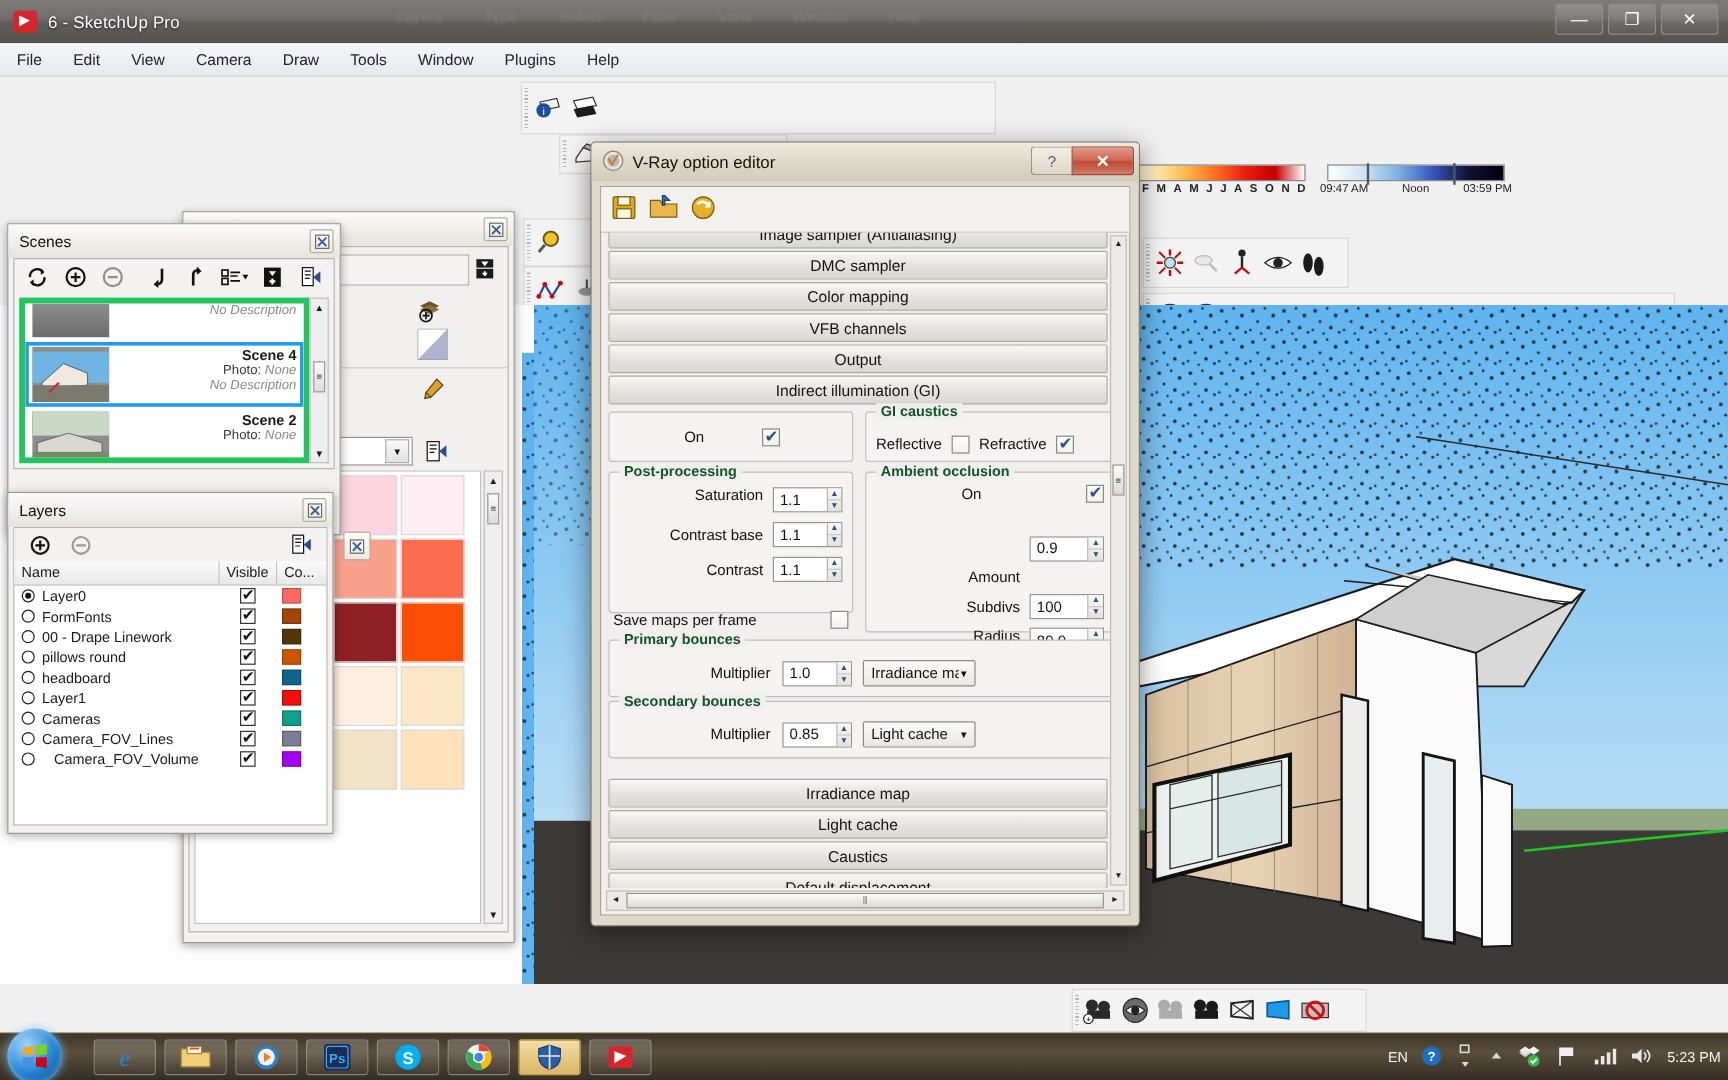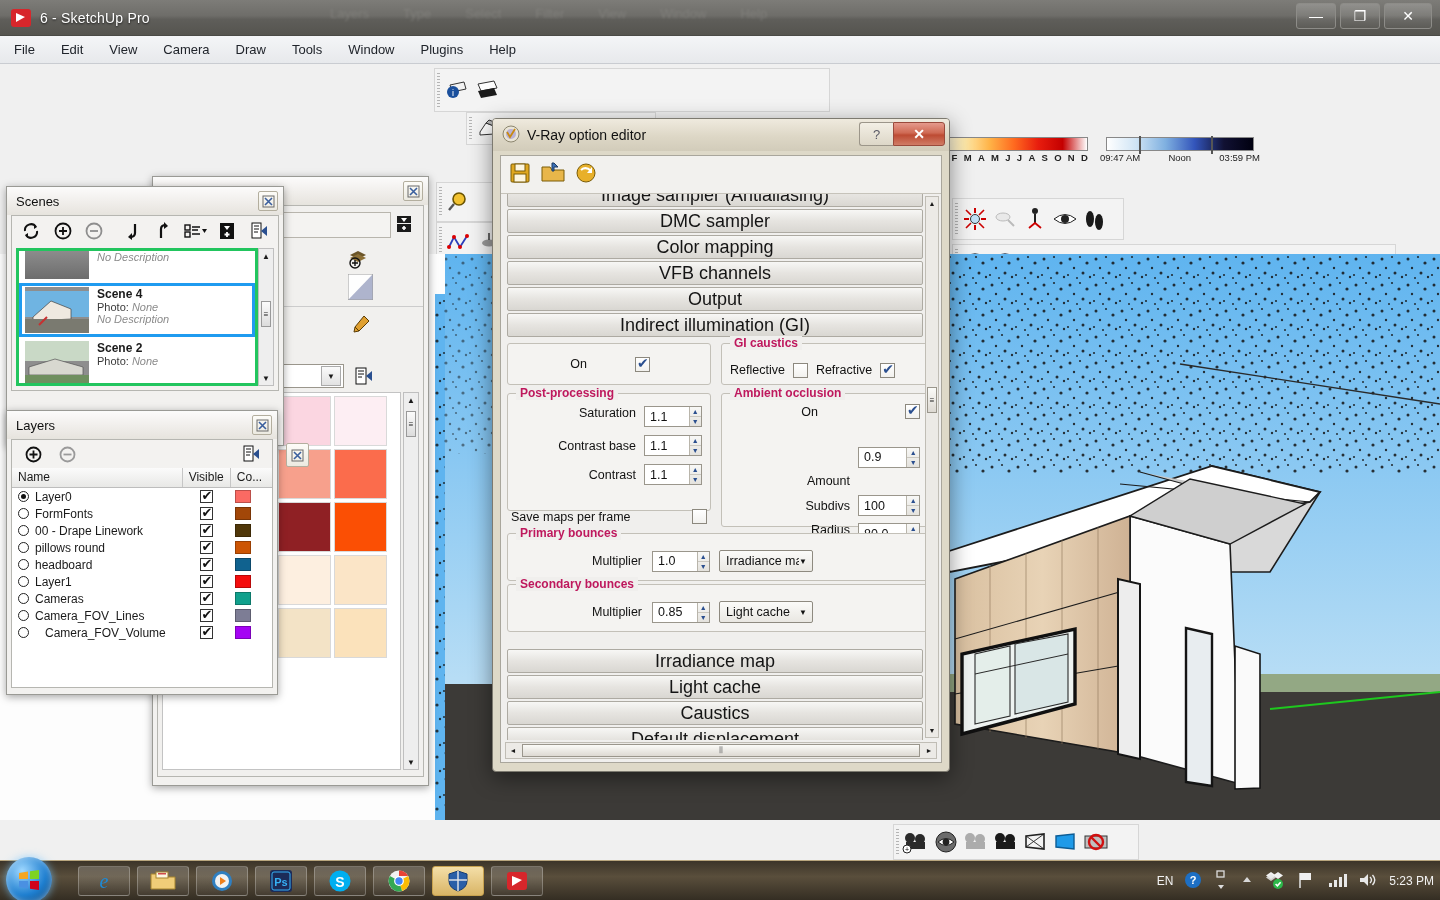--- a/index.html
+++ b/index.html
@@ -115,24 +115,24 @@
   .vr-close { width:52px; height:24px; border:1px solid #9a4a3c; border-radius:0 3px 3px 0;
       background: linear-gradient(180deg,#e59a8c 0%, #cf6a54 45%, #bd4b33 55%, #d07c66 100%);
       display:flex; align-items:center; justify-content:center; color:#fff; font-size:14px; font-weight:bold; }
   .vr-inner { position:absolute; left:7px; top:36px; right:7px; bottom:8px;
       background:#f0efed; border:1px solid #a9a69c; }
   .vr-toolbar { height:38px; border-bottom:1px solid #c6c3ba; display:flex; align-items:center;
       padding-left:8px; gap:10px; background:#f2f1ee; }
   .vr-scrollarea { position:absolute; left:0; right:0; top:38px; bottom:22px; overflow:hidden; }
   .rollout { height:24px; margin:2px 18px 2px 6px; border:1px solid #adaaa2; border-radius:2px;
       background: linear-gradient(180deg,#f7f7f5 0%, #e6e4e0 50%, #d9d7d2 100%);
-      display:flex; align-items:center; justify-content:center; font-size:18px; color:#141414; }
+      display:flex; align-items:center; justify-content:center; font-size:13px; color:#141414; }
   .grp { position:absolute; border:1px solid #c3c0b8; border-radius:3px; background:#f4f3f1; }
   .grp-title { position:absolute; top:-8px; left:8px; background:#f0efed; padding:0 4px;
-      font-size:12px; font-weight:bold; color:#be185d; }
+      font-size:12px; font-weight:bold; color:#14532d; }
   .lbl { font-size:12.5px; color:#111; }
   .spin { display:flex; align-items:stretch; border:1px solid #9a968c; background:#fff; height:21px; }
   .spin input { border:none; outline:none; width:100%; height:100%; padding-left:5px;
       font-family:"Liberation Sans",sans-serif; font-size:12.5px; color:#111; background:transparent; }
   .spin-btns { width:16px; border-left:1px solid #b9b5ab; display:flex; flex-direction:column;
       background:linear-gradient(180deg,#f8f8f6,#e4e2dd); }
   .spin-btns i { flex:1; display:flex; align-items:center; justify-content:center; font-style:normal;
       font-size:7px; color:#2b4f8f; }
   .spin-btns i:first-child { border-bottom:1px solid #cbc8c0; }
   .vcb { width:15px; height:15px; border:1px solid #8c887e; background:linear-gradient(180deg,#fff,#f2f1ee);
@@ -805,21 +805,21 @@
           </span>
           <span class="icobtn">
             <svg width="20" height="18" viewBox="0 0 20 18">
                 <rect x="3" y="1" width="9" height="15" fill="#fff" stroke="#111"></rect>
                 <path d="M5 4 L10 4 M5 7 L10 7 M5 10 L9 10" stroke="#111"></path>
                 <path d="M12 9 L18 4 L18 14Z" fill="#2a4f8f"></path>
               </svg>
           </span>
         </div>
 
-        <div style="position:absolute; left:4px; right:20px; top:32px; bottom:4px; border:3px solid #22c55e; background:#fff; overflow:hidden;">
+        <div style="position:absolute; left:4px; right:20px; top:32px; bottom:4px; border:5px solid #22c55e; background:#fff; overflow:hidden;text-align:right;">
 
           <div class="scene-row" style="padding-top:0;">
             <div class="scene-thumb" style="height:28px; background:linear-gradient(180deg,#8c8c8c,#6d6d6d);"></div>
             <div style="flex:1">
               <div class="scene-meta ital-gray">No Description</div>
             </div>
           </div>
 
           <div class="scene-row scene-sel">
             <div class="scene-thumb">

